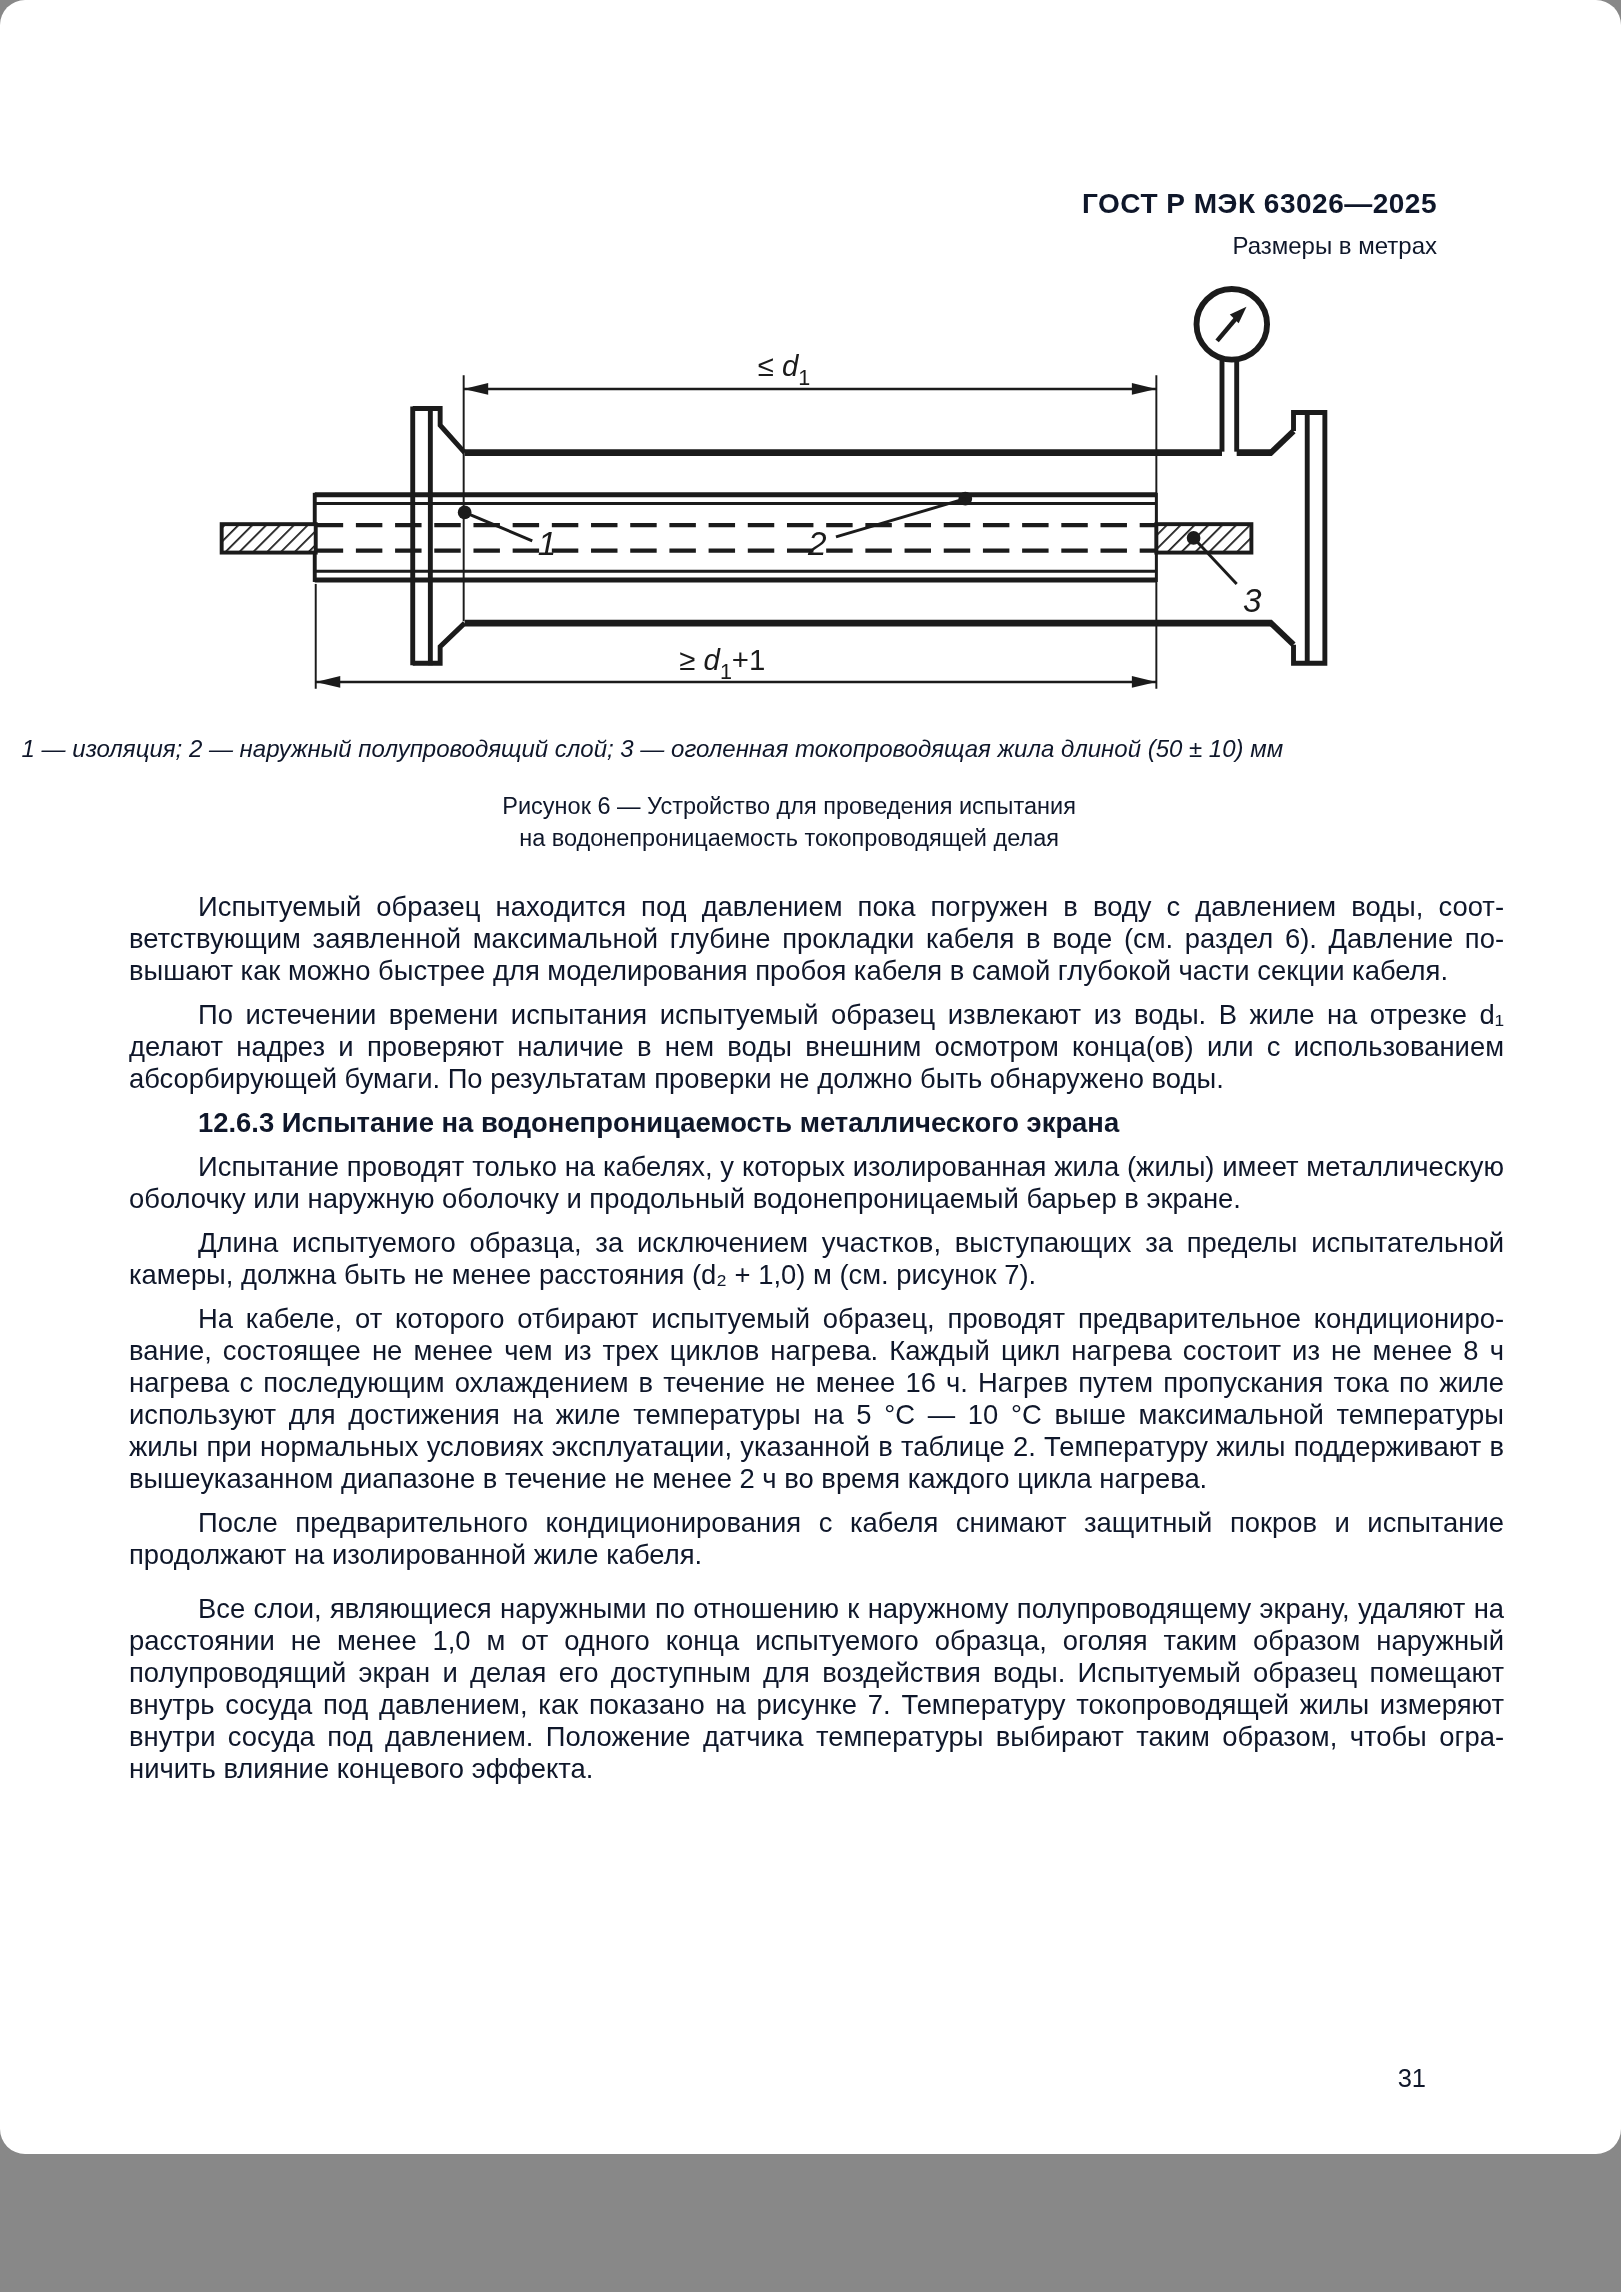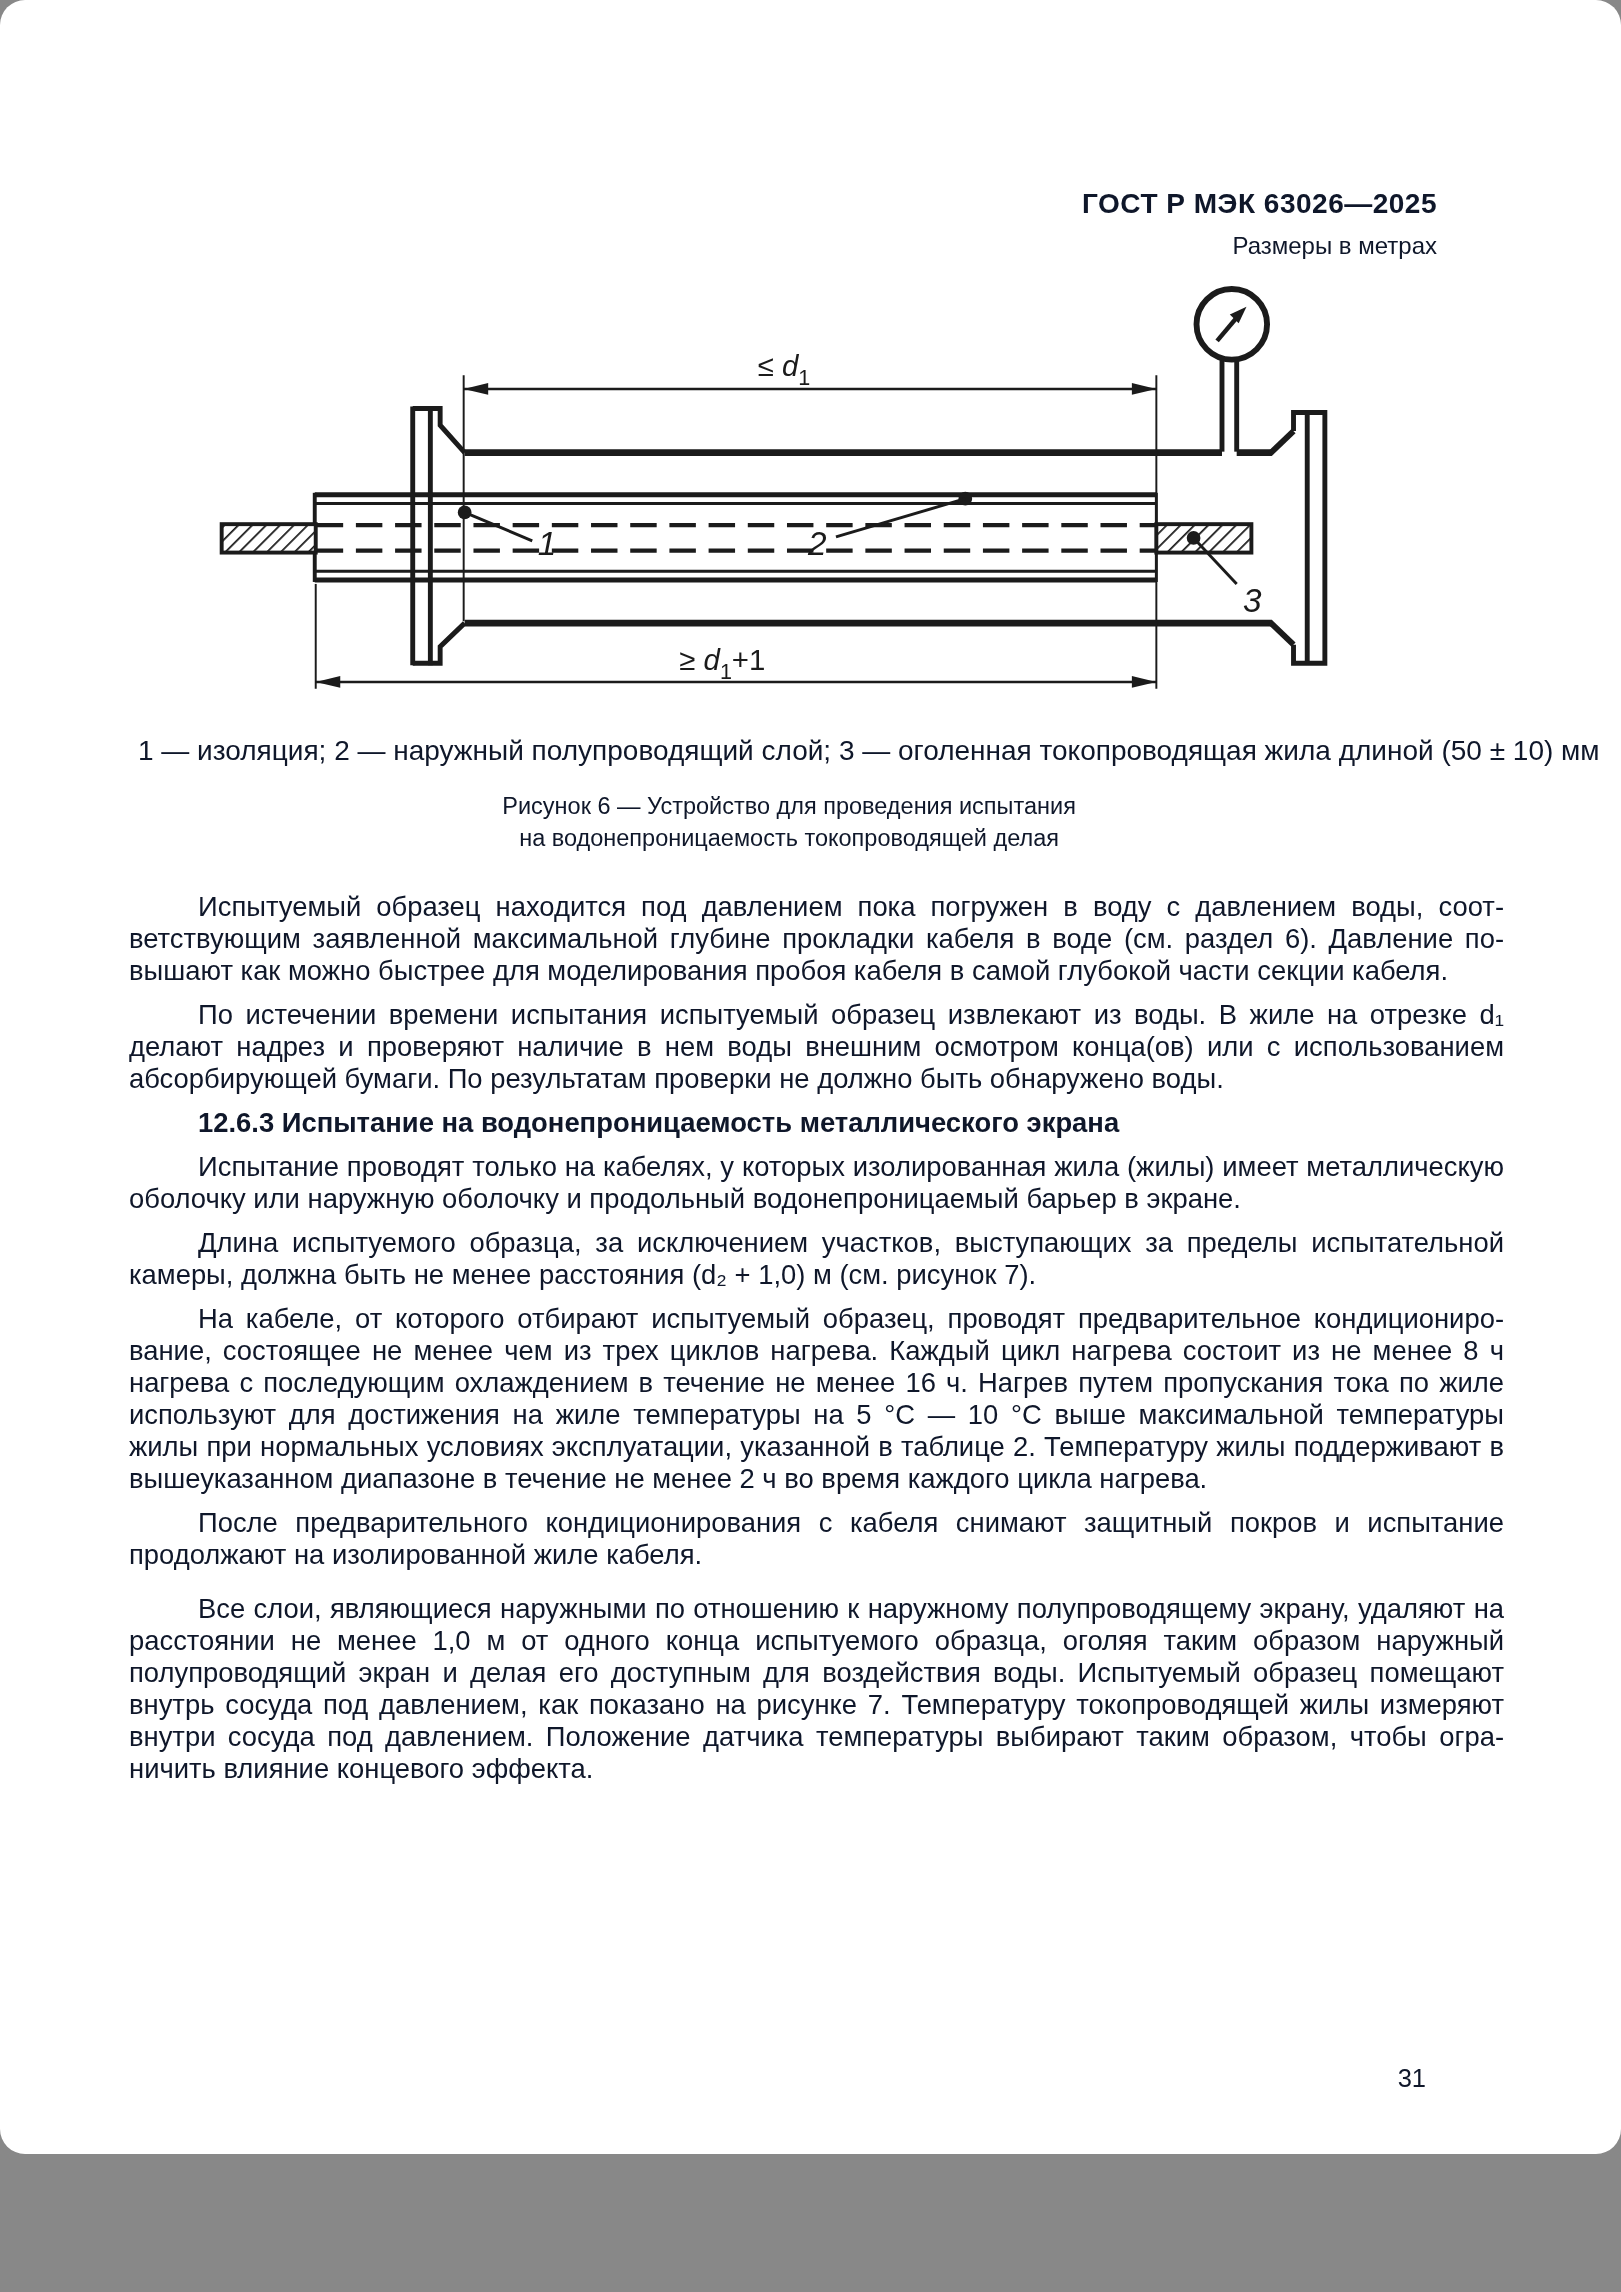--- a/index.html
+++ b/index.html
@@ -12,21 +12,21 @@
     position:absolute; top:188px; right:184px;
     font-size:28px; font-weight:bold; letter-spacing:0.5px; white-space:nowrap;
   }
   .units{
     position:absolute; top:232px; right:184px;
     font-size:24px; white-space:nowrap;
   }
   .fig-svg{ position:absolute; top:0; left:0; }
   .caption{
     position:absolute; top:735px; left:21.6px; width:1578px;
-    font-size:28px; text-align:right; white-space:nowrap;
+    font-size:24px; text-align:left; white-space:nowrap;font-style:italic;
   }
   .figtitle{
     position:absolute; top:790px; left:21.6px; width:1535px;
     font-size:23.5px; text-align:center; line-height:32px;
   }
   .bodytext{
     position:absolute; top:879px; left:117px; width:1399px;
     font-size:27.4px; line-height:32px; text-align:justify;
     hyphens:manual;
   }

